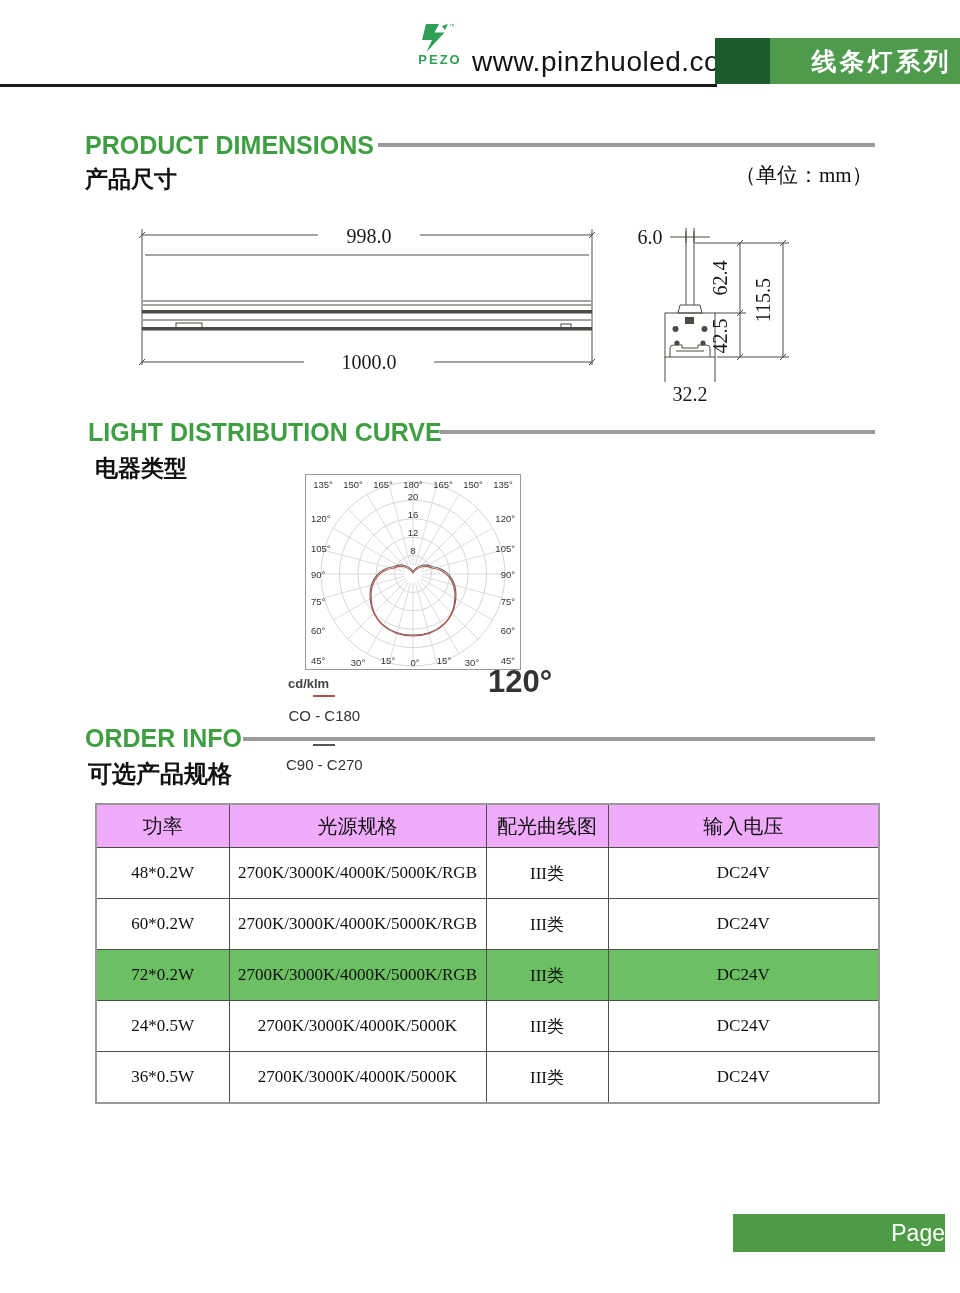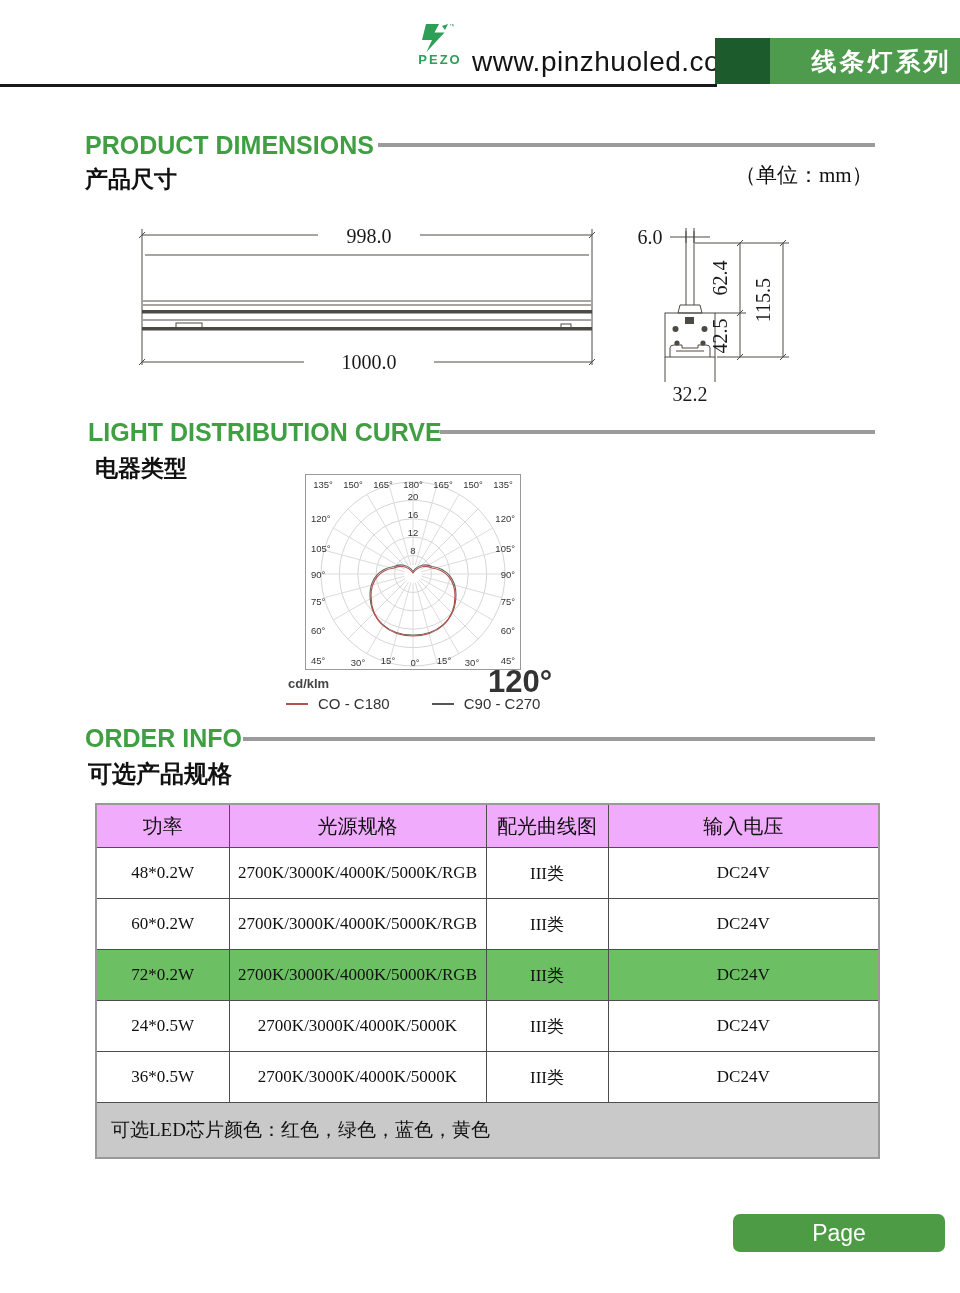--- a/index.html
+++ b/index.html
@@ -25,35 +25,35 @@
   .unit-note{font-family:"Liberation Serif",serif;font-size:21px;color:#111;}
 
   
   svg{display:block;}
   .draw line,.draw path,.draw rect.o,.draw polyline{stroke:#4d4a45;stroke-width:1;fill:none;}
   .draw text{font-family:"Liberation Serif",serif;font-size:20px;fill:#1a1a1a;}
 
   
   .polar text{font-family:"Liberation Sans",sans-serif;font-size:9.5px;fill:#333;}
   .cdklm{font-size:13px;font-weight:bold;color:#444;}
-  .legend{display:flex;align-items:center;gap:10px;font-size:15px;color:#333;}
+  .legend{display:flex;align-items:center;gap:10px;font-size:15px;color:#333;flex-direction:column;}
   .legend .gap{width:22px;}
   .dash{display:inline-block;width:22px;height:2px;}
   .beam-angle{font-size:31px;font-weight:bold;color:#333;}
 
   
   table.order{border-collapse:collapse;width:783px;table-layout:fixed;border:2px solid #999;}
   table.order th{background:#f0abfc;font-size:20px;font-weight:500;height:40px;border:1px solid #4d4d4d;}
   table.order td{font-family:"Liberation Serif",serif;font-size:17px;height:48px;text-align:center;
                  border:1px solid #4d4d4d;margin-top:8px;}
   table.order tr.hl td{background:#6dbf63;}
   table.order td.note{background:#c9c9c9;text-align:left;padding:0 14px;font-size:19px;height:54px;}
 
   .page-box{left:733px;top:1214px;width:212px;height:38px;background:#4d9b44;color:#fff;
-            font-size:23px;display:flex;align-items:center;justify-content:center;border-radius:7px;}
+            font-size:23px;display:flex;align-items:center;justify-content:flex-end;}
 </style>
 </head>
 <body>
 
 <div class="abs header-line"></div>
 
 <div class="abs logo">
   <svg width="40" height="32" viewBox="0 0 40 32">
     <path fill="#2f9e57" d="M12 2 h13 l-4.5 8.5 h10 L12.5 30 l5.5-12 h-10 z"></path>
     <path fill="#2f9e57" d="M28 4 l6-2 -3 6 z"></path>
@@ -255,21 +255,18 @@
     <td>2700K/3000K/4000K/5000K</td>
     <td>III类</td>
     <td>DC24V</td>
   </tr>
   <tr>
     <td>36*0.5W</td>
     <td>2700K/3000K/4000K/5000K</td>
     <td>III类</td>
     <td>DC24V</td>
   </tr>
-  <tr>
-    <td class="note" colspan="4">可选LED芯片颜色：红色，绿色，蓝色，黄色</td>
-  </tr>
 </tbody>
   </table>
 
 <div class="abs page-box">
   <span>Page</span>
 </div>
 
 </body></html>

